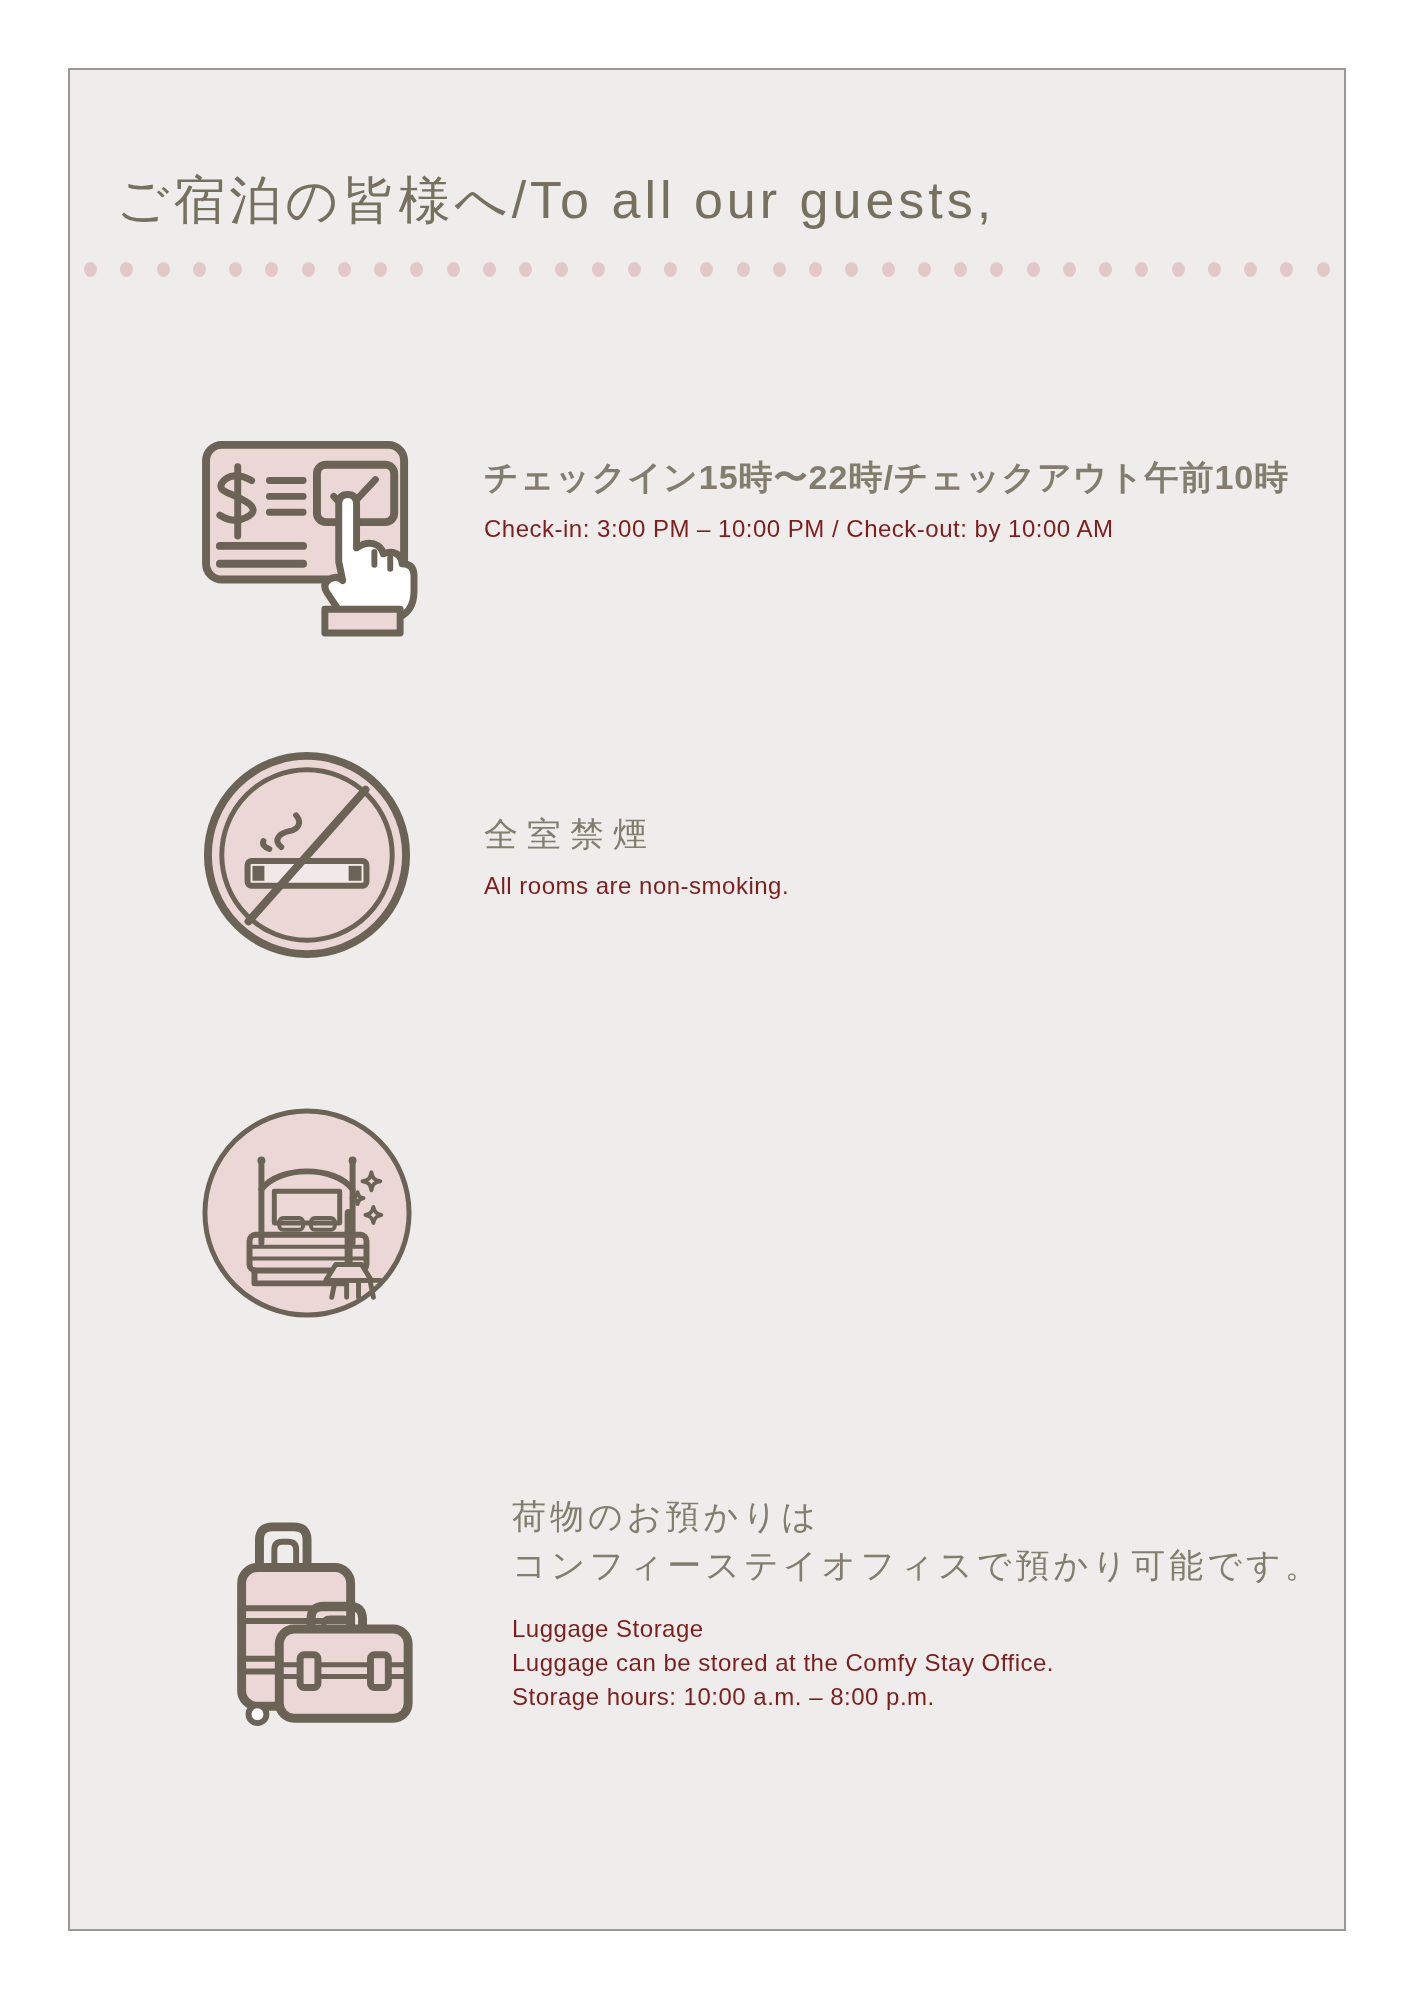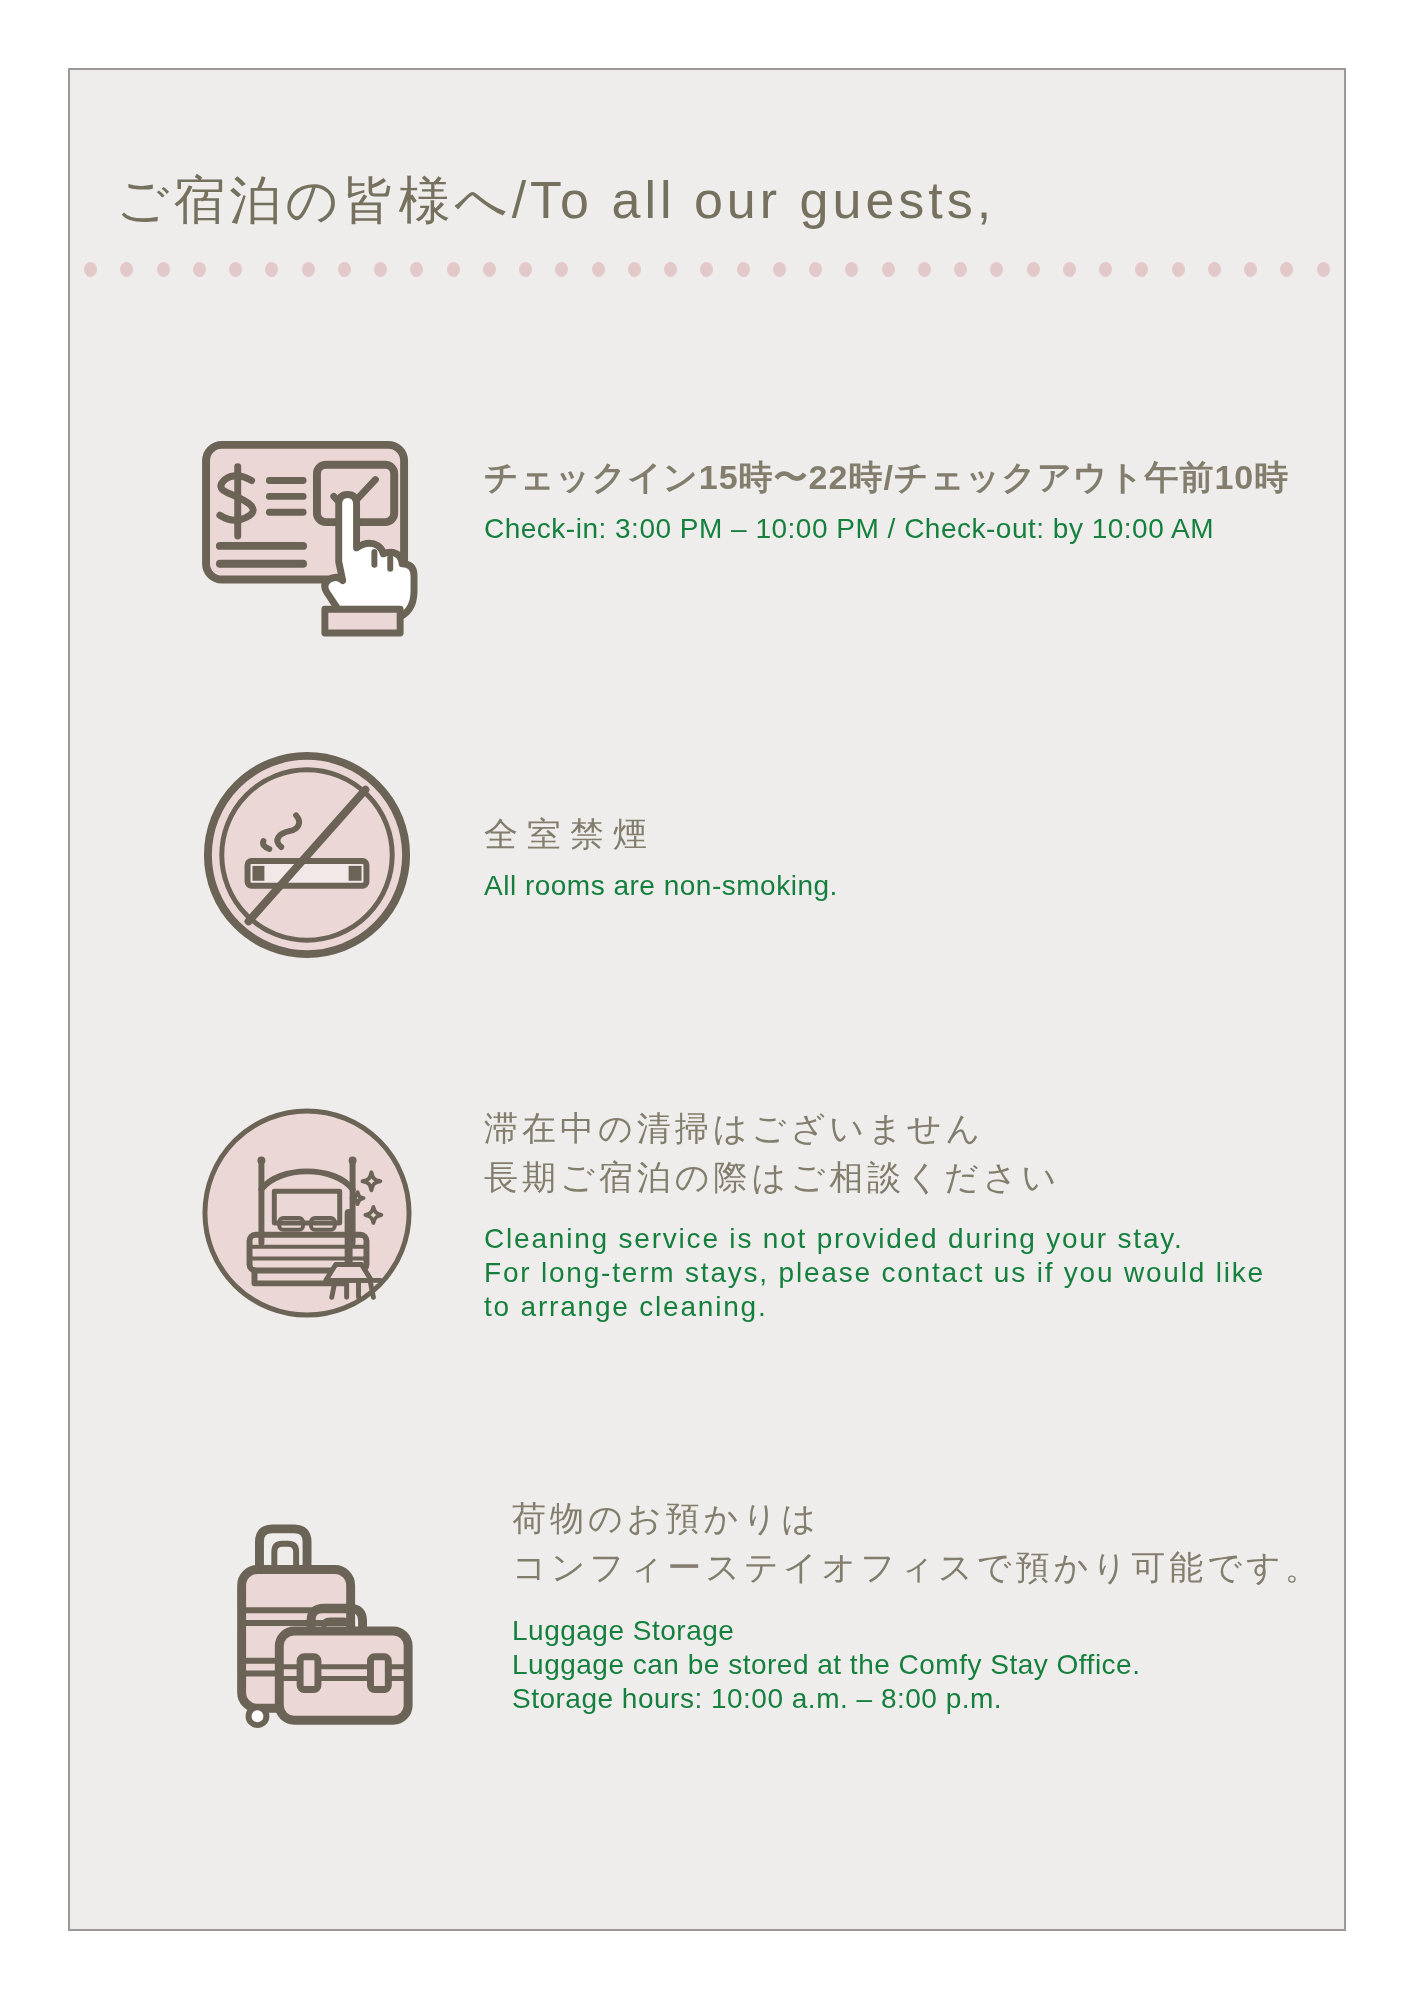--- a/index.html
+++ b/index.html
@@ -54,24 +54,24 @@
     font-size:34px;
     line-height:49px;
     letter-spacing:4px;
     color:#827d6d;
     font-weight:400;
   }
   .jp-tight { letter-spacing:1px;font-weight:bold; }
   .jp-wide  { letter-spacing:9px; }
   .en {
     margin:10px 0 0 0;
-    font-size:28px;
+    font-size:24px;
     line-height:34px;
     letter-spacing:0.5px;
-    color:#15803d;
+    color:#7f1d1d;
     font-weight:400;
   }
   .en-wide { letter-spacing:1.8px; }
   .en + .en { margin-top:0; }
 </style>
 </head>
 <body>
 
 <div class="page">
 
@@ -183,27 +183,20 @@
           <path d="M57 168 v13 h92" stroke-width="6"></path>
           <line x1="152" y1="110" x2="152" y2="162" stroke-width="8"></line>
           <path d="M139 162 h26 l10 16 h-46 z" fill="#ecd7d7" stroke-width="5"></path>
           <path d="M130 178 h54 M138 180 l-3 15 M150 180 v15 M162 180 v15 M174 180 l3 15" stroke-width="5"></path>
           <path d="M175 69 C176 75 178 77 184 78 C178 79 176 81 175 87 C174 81 172 79 166 78 C172 77 174 75 175 69 Z" stroke-width="4"></path>
           <path d="M161 89 C162 93 163 94 167 95 C163 96 162 97 161 101 C160 97 159 96 155 95 C159 94 160 93 161 89 Z" stroke-width="4"></path>
           <path d="M177 104 C178 109 180 111 185 112 C180 113 178 115 177 120 C176 115 174 113 169 112 C174 111 176 109 177 104 Z" stroke-width="4"></path>
         </g>
       </svg>
     </div>
-    <div class="text">
-      <p class="jp">滞在中の清掃はございません</p>
-      <p class="jp">長期ご宿泊の際はご相談ください</p>
-      <p class="en en-wide" style="margin-top:20px">Cleaning service is not provided during your stay.</p>
-      <p class="en en-wide">For long-term stays, please contact us if you would like</p>
-      <p class="en en-wide">to arrange cleaning.</p>
-    </div>
   </section>
 
   <section class="row row-luggage">
     <div class="icon-box">
       <svg viewBox="0 0 230 225" width="228" height="223">
         <g fill="none" stroke="#6b6355" stroke-linecap="round" stroke-linejoin="round">
           <path d="M62 54 V26 q0 -13 13 -13 h22 q13 0 13 13 v28" stroke-width="9"></path>
           <path d="M77 54 V36 q0 -8 8 -8 h6 q8 0 8 8 v18" stroke-width="6"></path>
           <rect x="44" y="54" width="110" height="140" rx="16" fill="#ecd7d7" stroke-width="9"></rect>
           <line x1="44" y1="95" x2="154" y2="95" stroke-width="6"></line>

